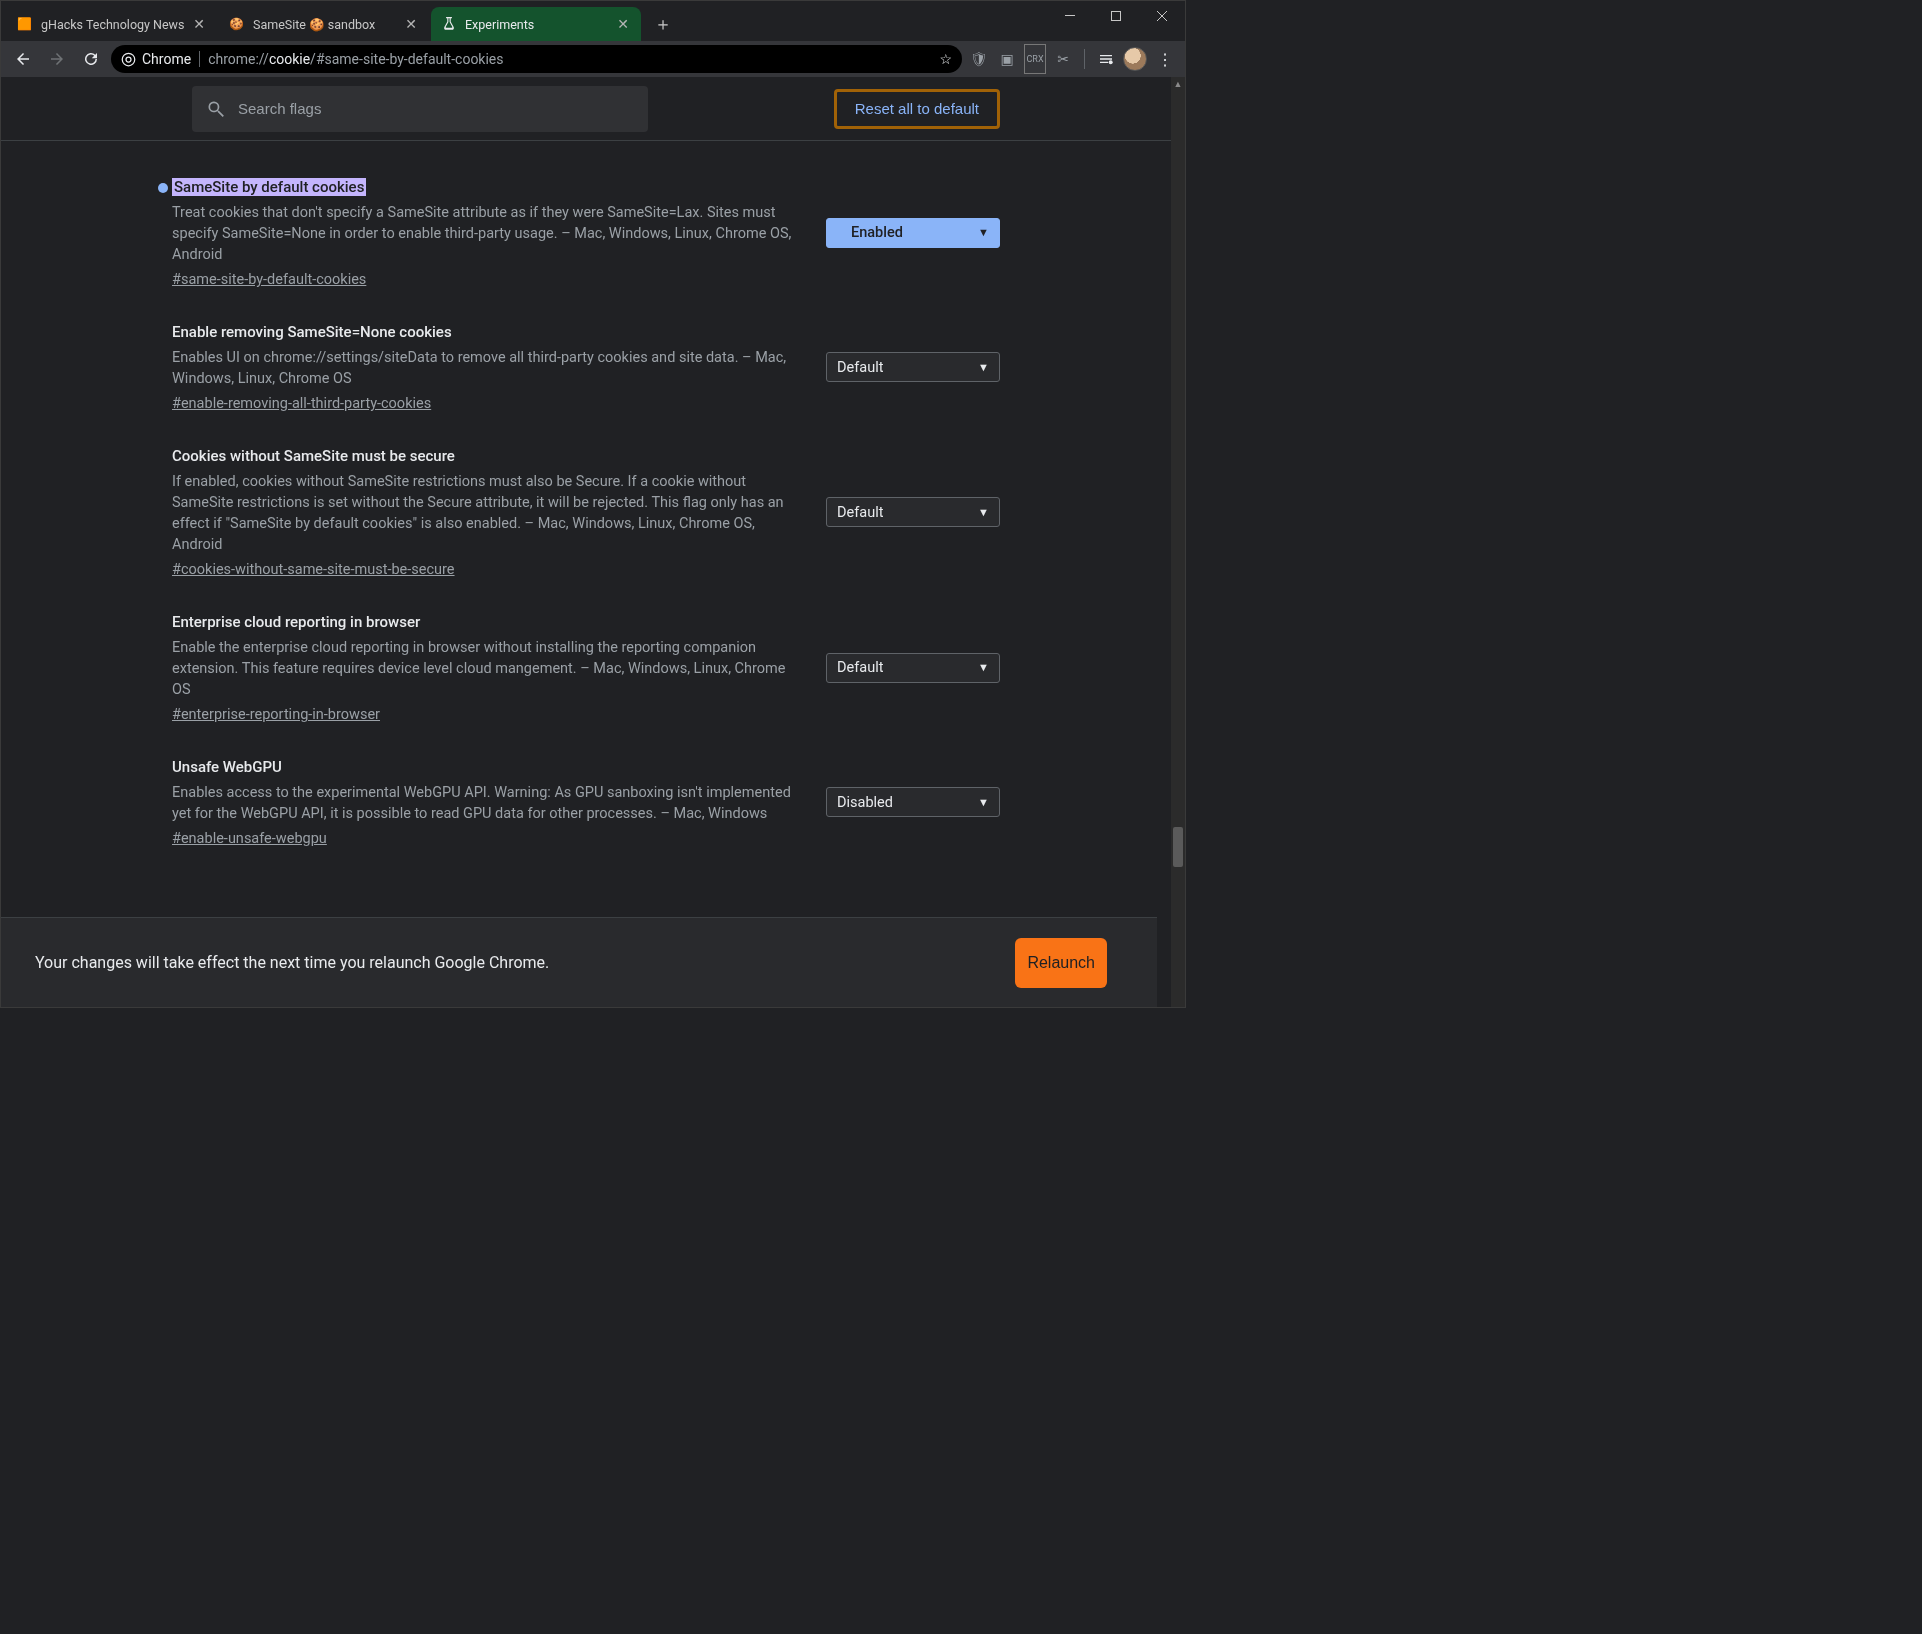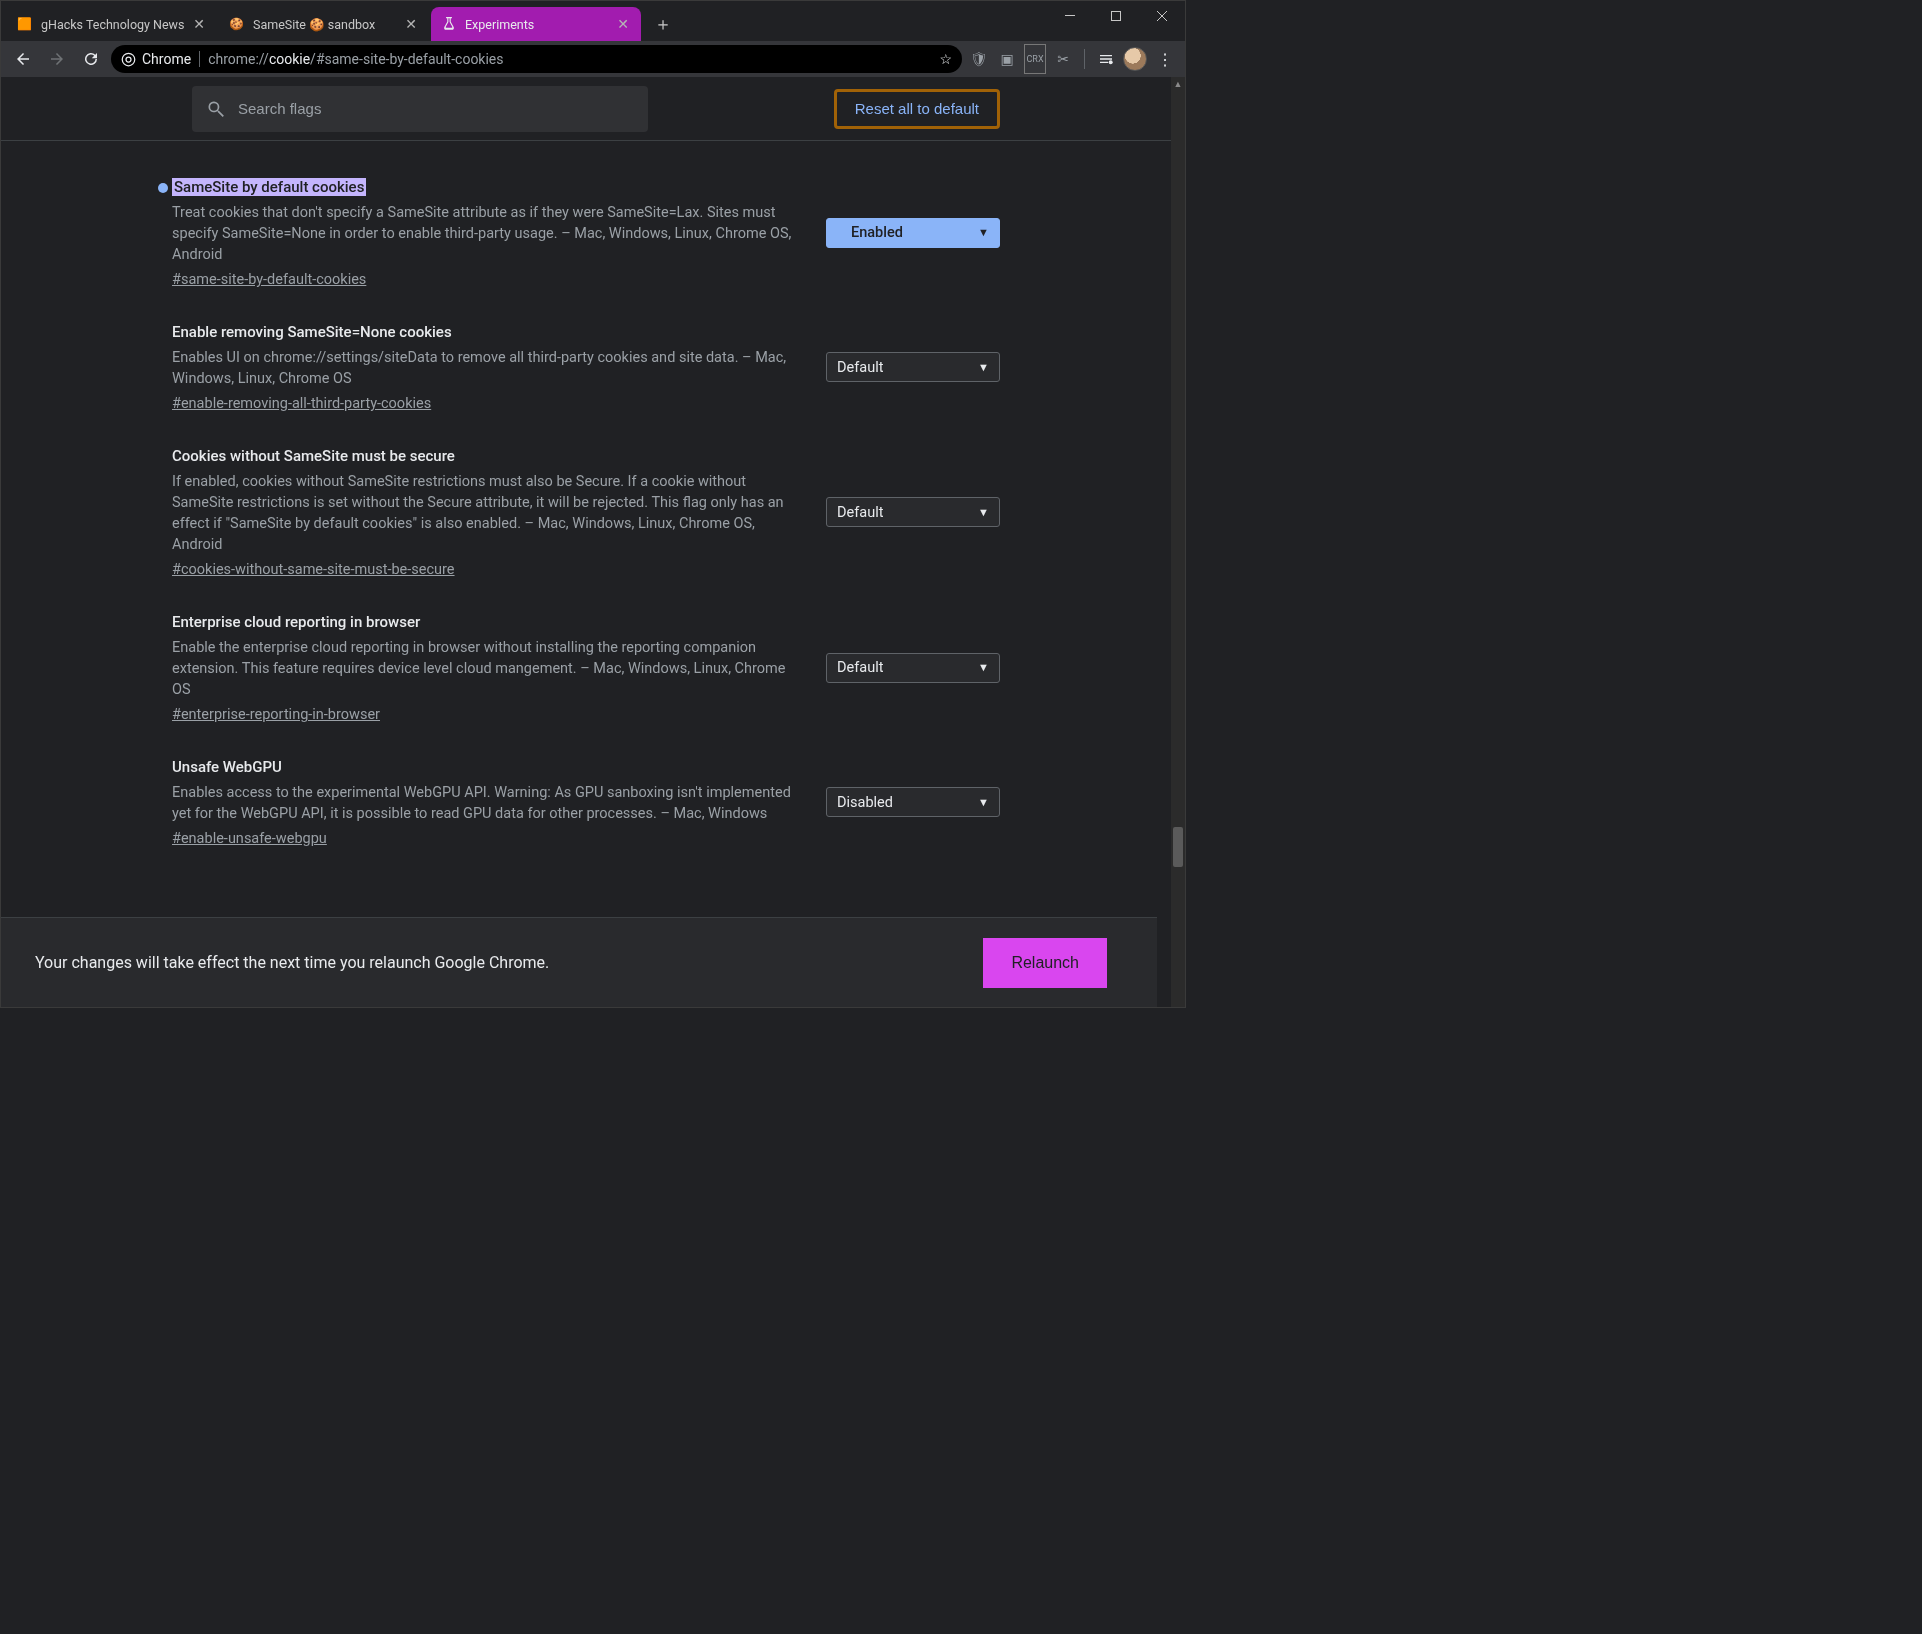--- a/index.html
+++ b/index.html
@@ -2,21 +2,21 @@
 <html><head>
 <meta charset="utf-8">
 <style>
   * { margin:0; padding:0; box-sizing:border-box; }
   html,body { width:100%; height:100%; background:#202124; font-family:"Segoe UI",Roboto,Arial,sans-serif; color:#e8eaed; overflow:hidden; }
   .window { width:1186px; height:1008px; background:#202124; border:1px solid #3a3a3a; position:relative; overflow:hidden; }
   
   .titlebar { height:40px; background:#202124; display:flex; align-items:flex-end; }
   .tabstrip { display:flex; align-items:flex-end; height:40px; padding-left:6px; flex:1; }
   .tab { display:flex; align-items:center; height:34px; min-width:210px; max-width:220px; padding:0 10px; font-size:12.5px; color:#c7c7c7; position:relative; border-radius:8px 8px 0 0; margin-right:2px; }
-  .tab.active { background:#a21caf; color:#e8eaed; }
+  .tab.active { background:#14532d; color:#e8eaed; }
   .tab .favicon { width:16px; height:16px; margin-right:8px; display:flex; align-items:center; justify-content:center; font-size:12px; }
   .tab .title { flex:1; white-space:nowrap; overflow:hidden; text-overflow:ellipsis; }
   .tab .close { width:16px; height:16px; display:flex; align-items:center; justify-content:center; color:#b5b5b5; font-size:14px; }
   .newtab { width:28px; height:28px; display:flex; align-items:center; justify-content:center; color:#c7c7c7; font-size:18px; margin-left:6px; margin-bottom:3px; border-radius:50%; }
   .win-controls { display:flex; height:40px; }
   .win-btn { width:46px; height:30px; display:flex; align-items:center; justify-content:center; color:#c7c7c7; }
   
   .toolbar { height:36px; background:#35363a; display:flex; align-items:center; padding:0 8px; gap:6px; }
   .tb-btn { width:28px; height:28px; display:flex; align-items:center; justify-content:center; color:#9aa0a6; border-radius:50%; }
   .tb-btn.enabled { color:#e8eaed; }
@@ -53,21 +53,21 @@
   .flag-title.hl { background:#c4b5fd; color:#202124; padding:0 2px; }
   .flag-desc { font-size:14.5px; line-height:1.45; color:#9aa0a6; margin-bottom:4px; }
   .flag-anchor { font-size:14.5px; color:#9aa0a6; text-decoration:underline; }
   .flag-select { width:174px; align-self:center; }
   .sel { width:174px; height:30px; border:1px solid #5f6368; background:#292a2d; color:#e8eaed; font-size:14.5px; padding:0 10px; border-radius:3px; display:flex; align-items:center; justify-content:space-between; }
   .sel.enabled { background:#8ab4f8; color:#202124; border-color:#8ab4f8; font-weight:500;padding-left:24px; }
   .sel .caret { font-size:11px; }
   
   .relaunch-bar { position:absolute; left:0; right:14px; bottom:0; height:90px; background:#292a2d; display:flex; align-items:center; justify-content:space-between; padding:0 50px 0 34px; border-top:1px solid #3c4043; }
   .relaunch-text { font-size:16px; color:#e8eaed; }
-  .relaunch-btn { height:50px; padding:0 28px; background:#d946ef; color:#202124; font-size:16px; font-weight:500; border:none; border-radius:0; cursor:pointer; }
+  .relaunch-btn { height:50px; padding:0 12px; background:#f97316; color:#202124; font-size:16px; font-weight:500; border:none; border-radius:6px; cursor:pointer; }
   svg { display:block; }
 </style>
 </head>
 <body>
 
 <div class="window">
 
   <div class="titlebar">
     <div class="tabstrip">
       <div class="tab">

